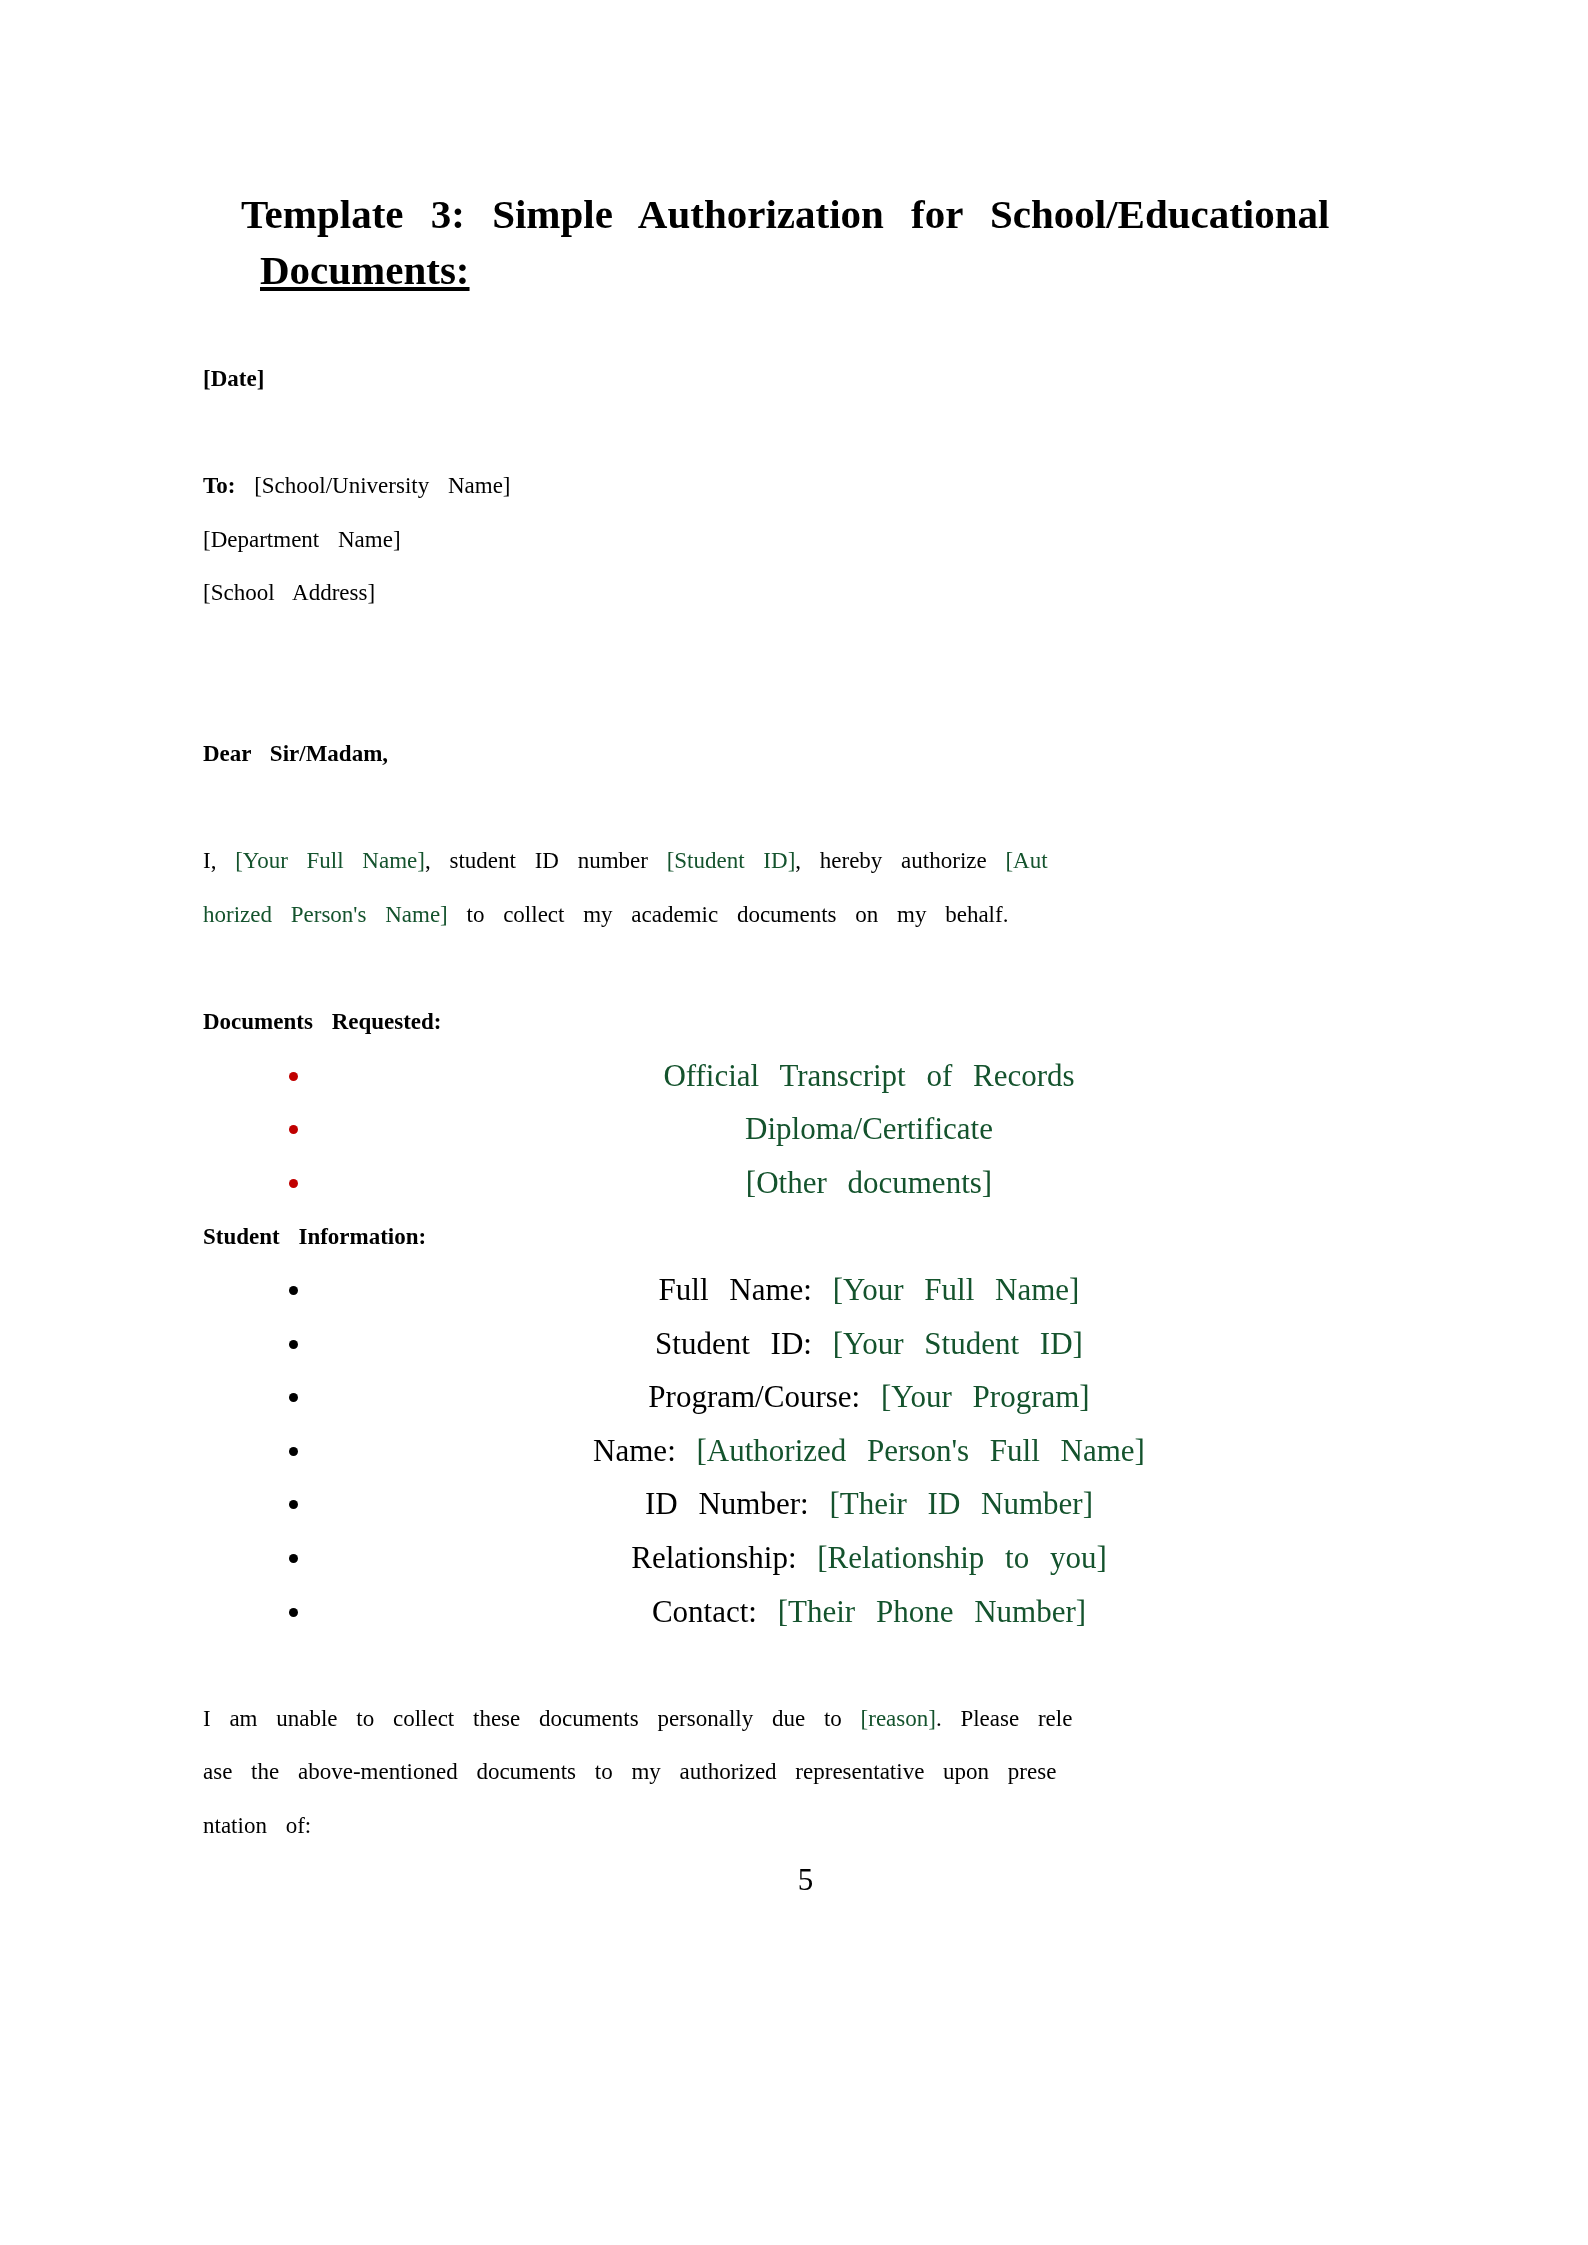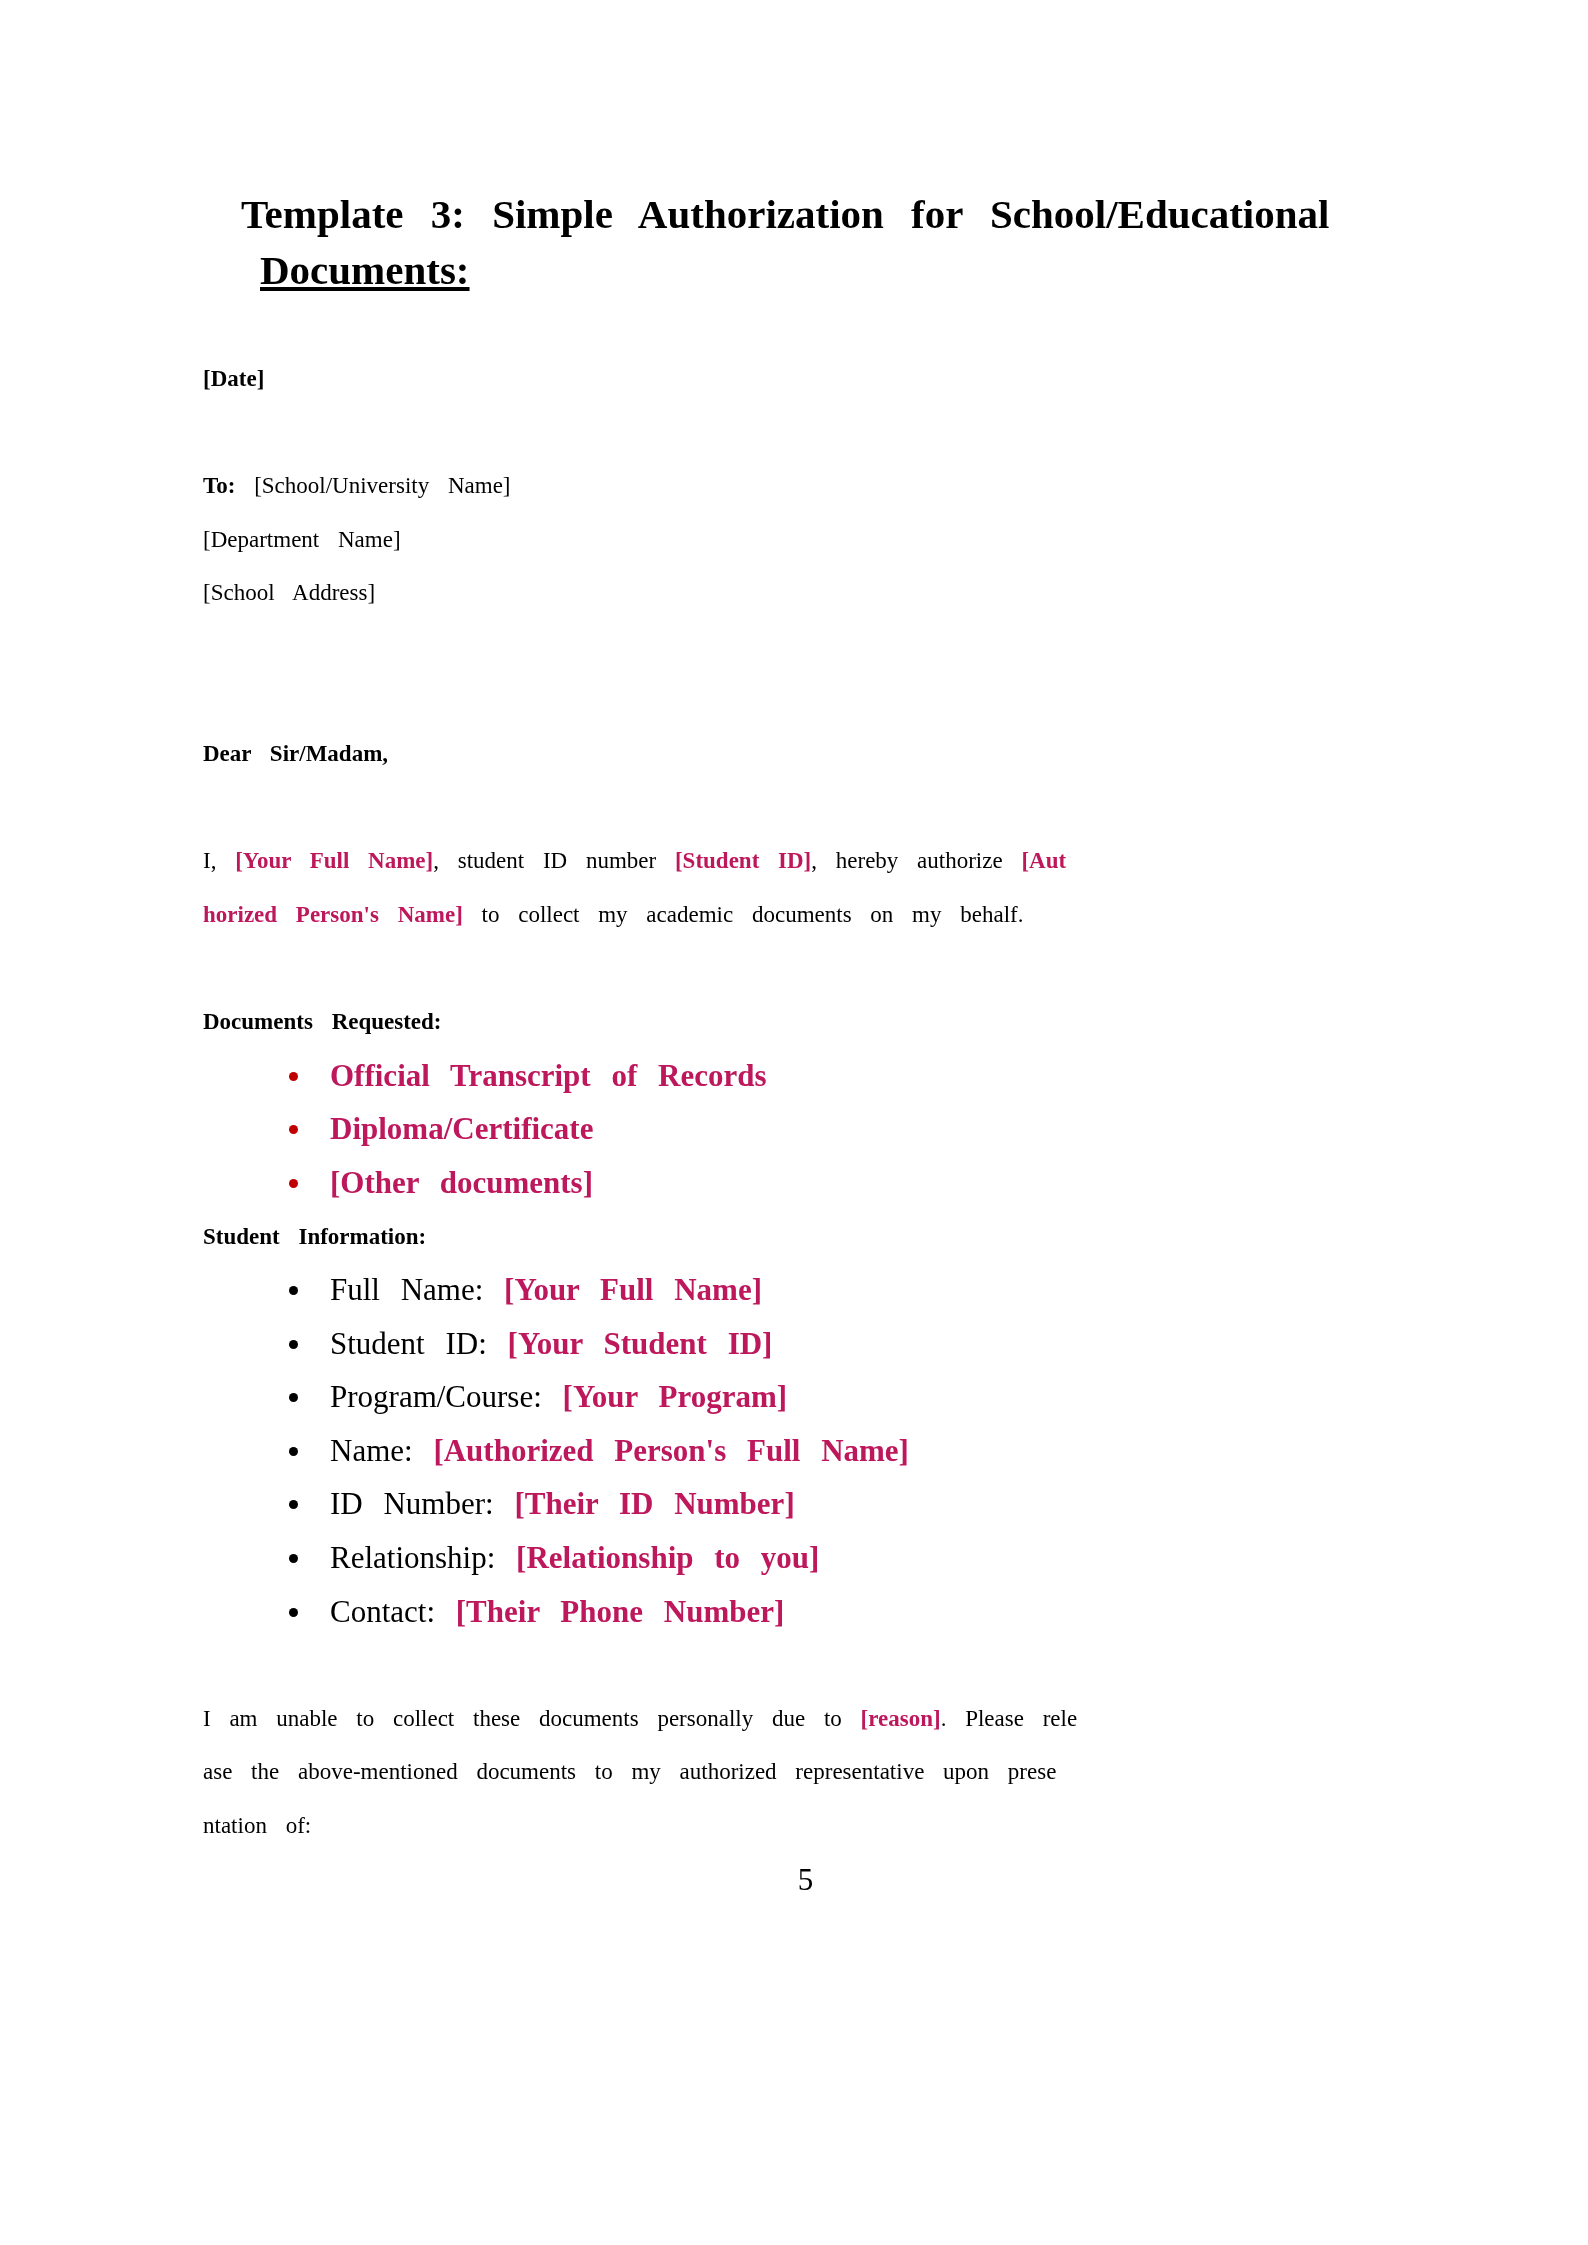--- a/index.html
+++ b/index.html
@@ -29,22 +29,22 @@
   .title .t2 { padding-left: 57px; white-space: pre; text-decoration: underline; }
   .line {
     font-size: 23px;
     line-height: 53.6px;
     word-spacing: 13px;
     white-space: pre;
     margin: 0;
   }
   .sp { height: 53.6px; }
   .bold { font-weight: bold; }
-  .red { color: #be185d; font-weight: bold; }
-  ul.doc-list { list-style: none; margin: 0; padding: 0; }
+  .red { color: #14532d; font-weight: normal; }
+  ul.doc-list { list-style: none; margin: 0; padding: 0; text-align: center; }
   li.doc-item {
     position: relative;
     padding-left: 127px;
     font-size: 31px;
     line-height: 53.6px;
     word-spacing: 13px;
     white-space: pre;
   }
   li.doc-item .dot {
     position: absolute;

